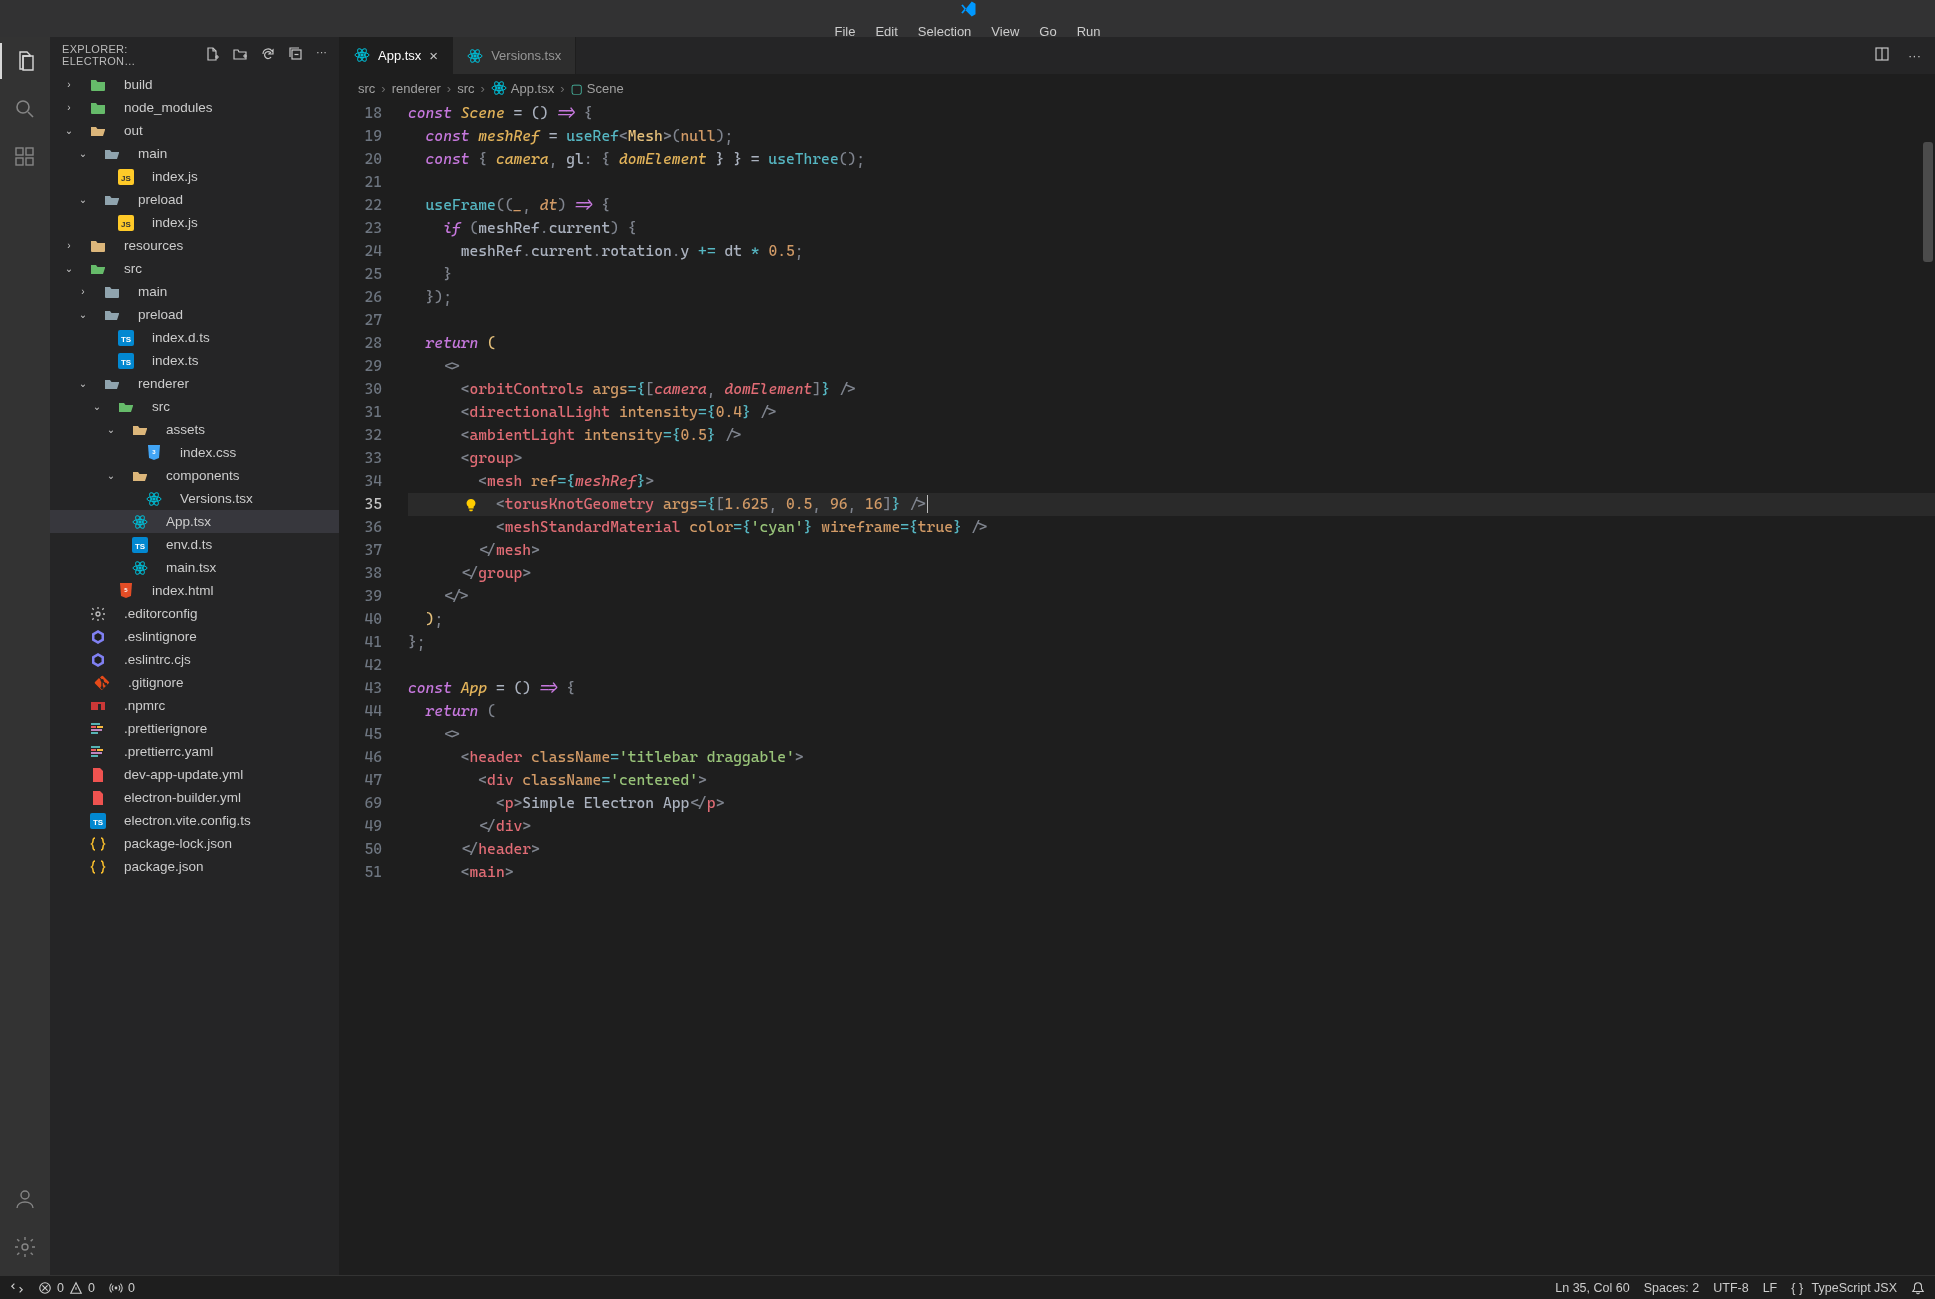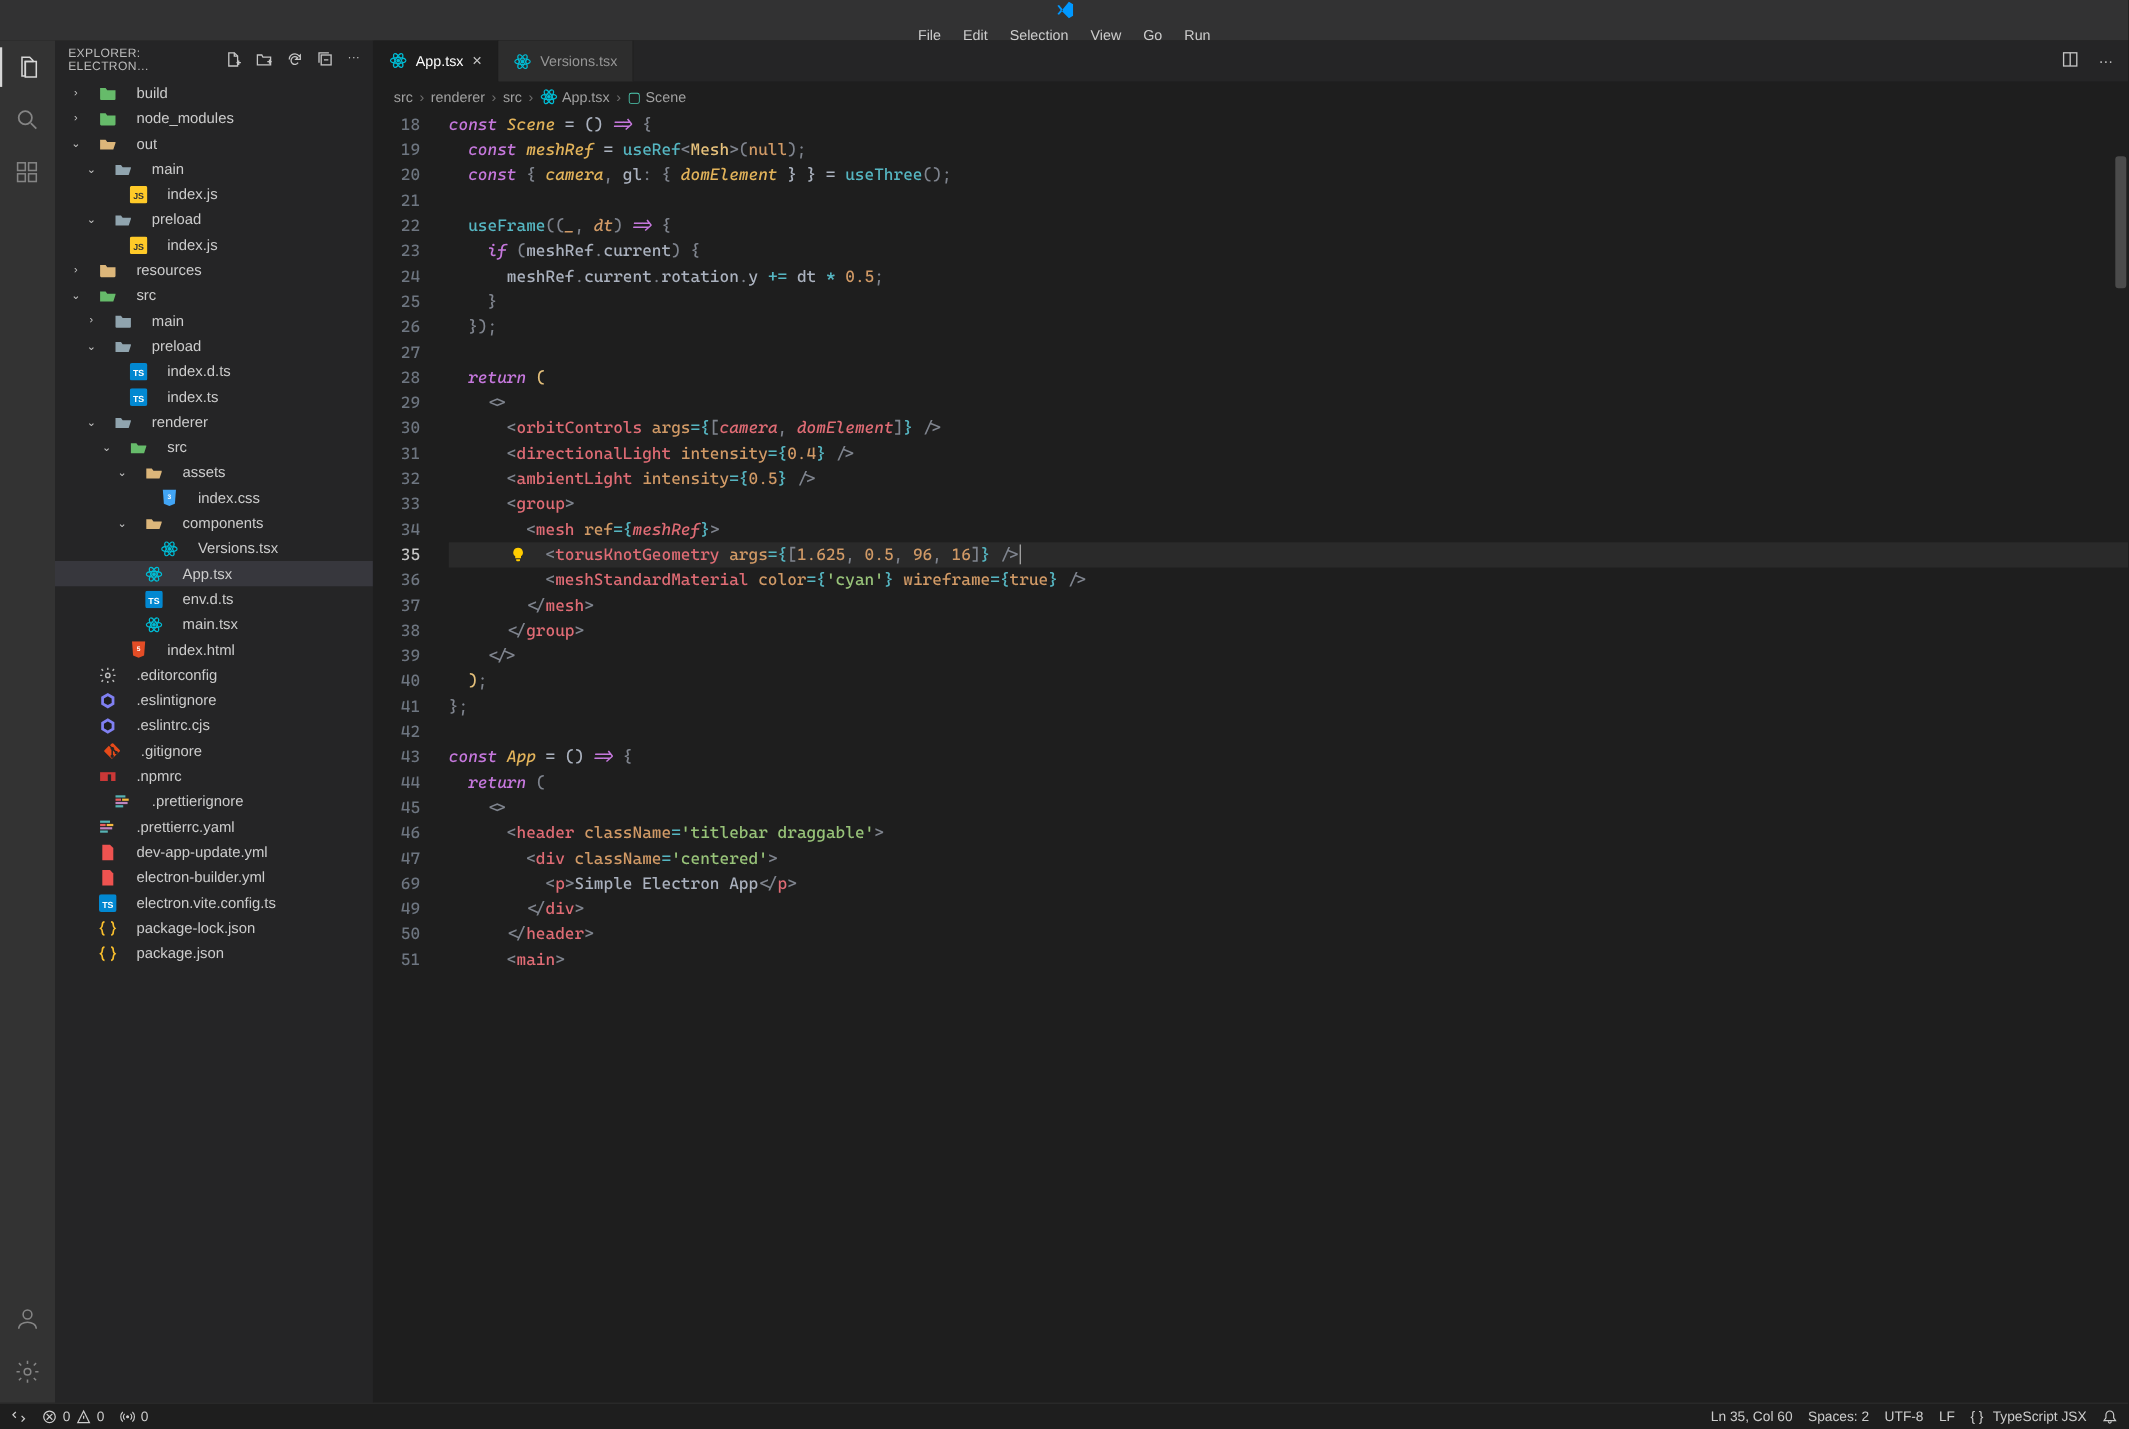--- a/index.html
+++ b/index.html
@@ -677,21 +677,21 @@
         <div class="tree-row" style="padding-left: 14px;">
           <span class="tree-chevron"></span>
           <span class="tree-icon file-npm">
             <svg width="16" height="16" viewBox="0 0 16 16" fill="currentColor">
               <rect x="1" y="4" width="14" height="8"></rect>
               <rect x="8" y="6" width="3" height="6" fill="#252526"></rect>
             </svg>
           </span>
           <span>.npmrc</span>
         </div>
-        <div class="tree-row" style="padding-left: 28px;">
+        <div class="tree-row" style="padding-left: 14px;">
           <span class="tree-chevron"></span>
           <span class="tree-icon file-prettier">
             <svg width="16" height="16" viewBox="0 0 16 16">
               <rect x="1" y="2" width="9" height="2" fill="#56b3b4"></rect>
               <rect x="1" y="5" width="5" height="2" fill="#ea5e5e"></rect>
               <rect x="7" y="5" width="6" height="2" fill="#f7b93e"></rect>
               <rect x="1" y="8" width="11" height="2" fill="#bf85bf"></rect>
               <rect x="1" y="11" width="7" height="2" fill="#56b3b4"></rect>
             </svg>
           </span>

